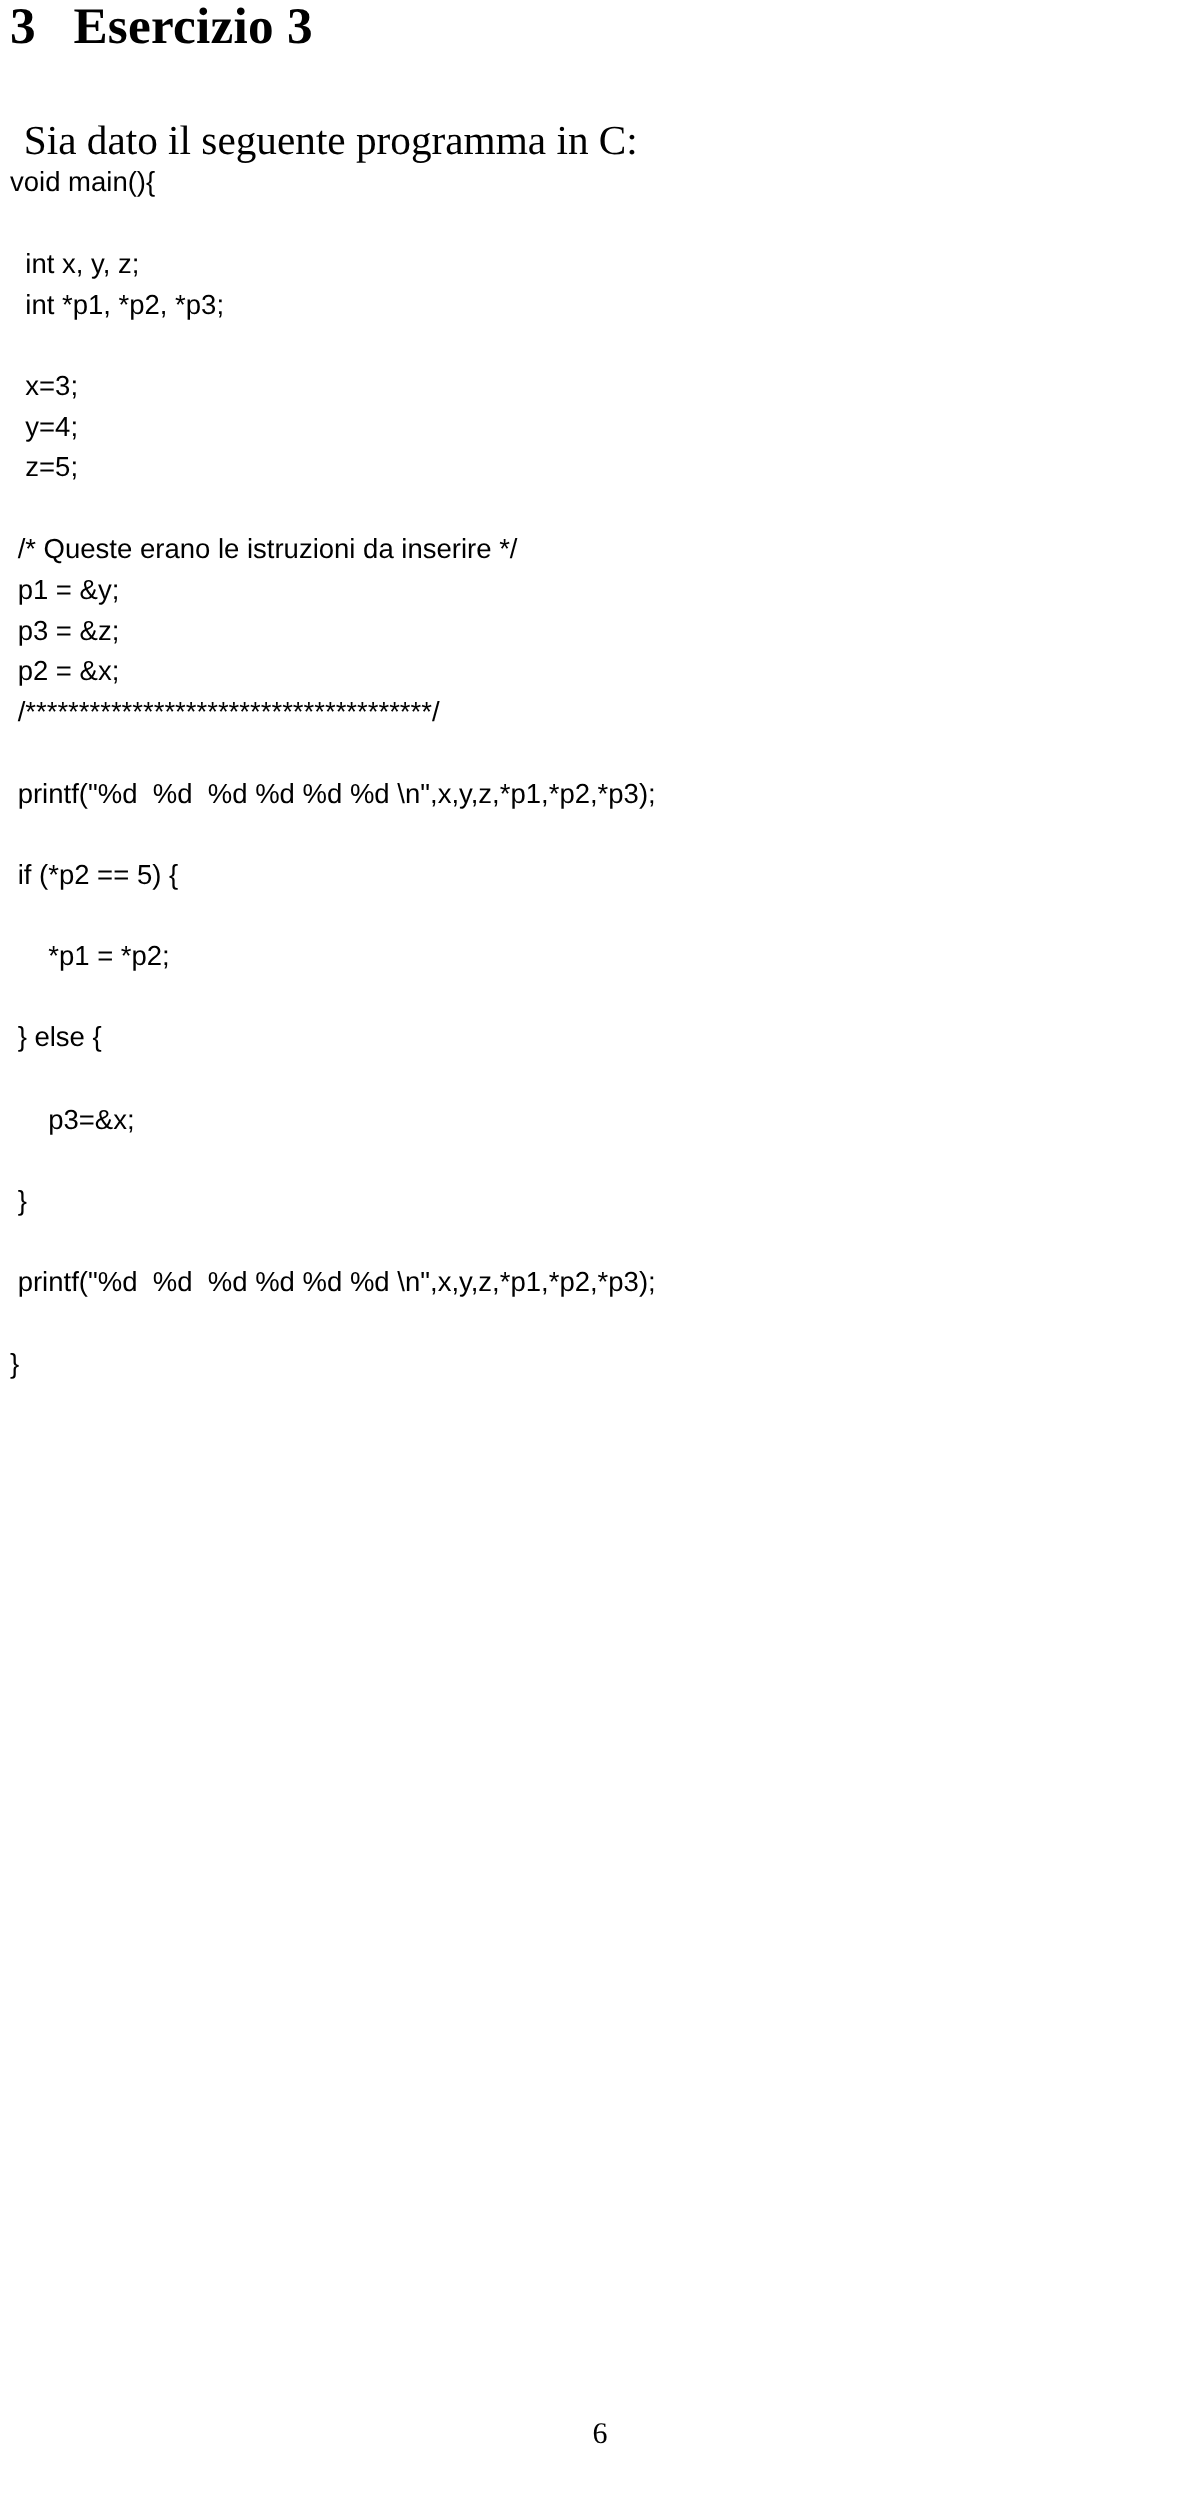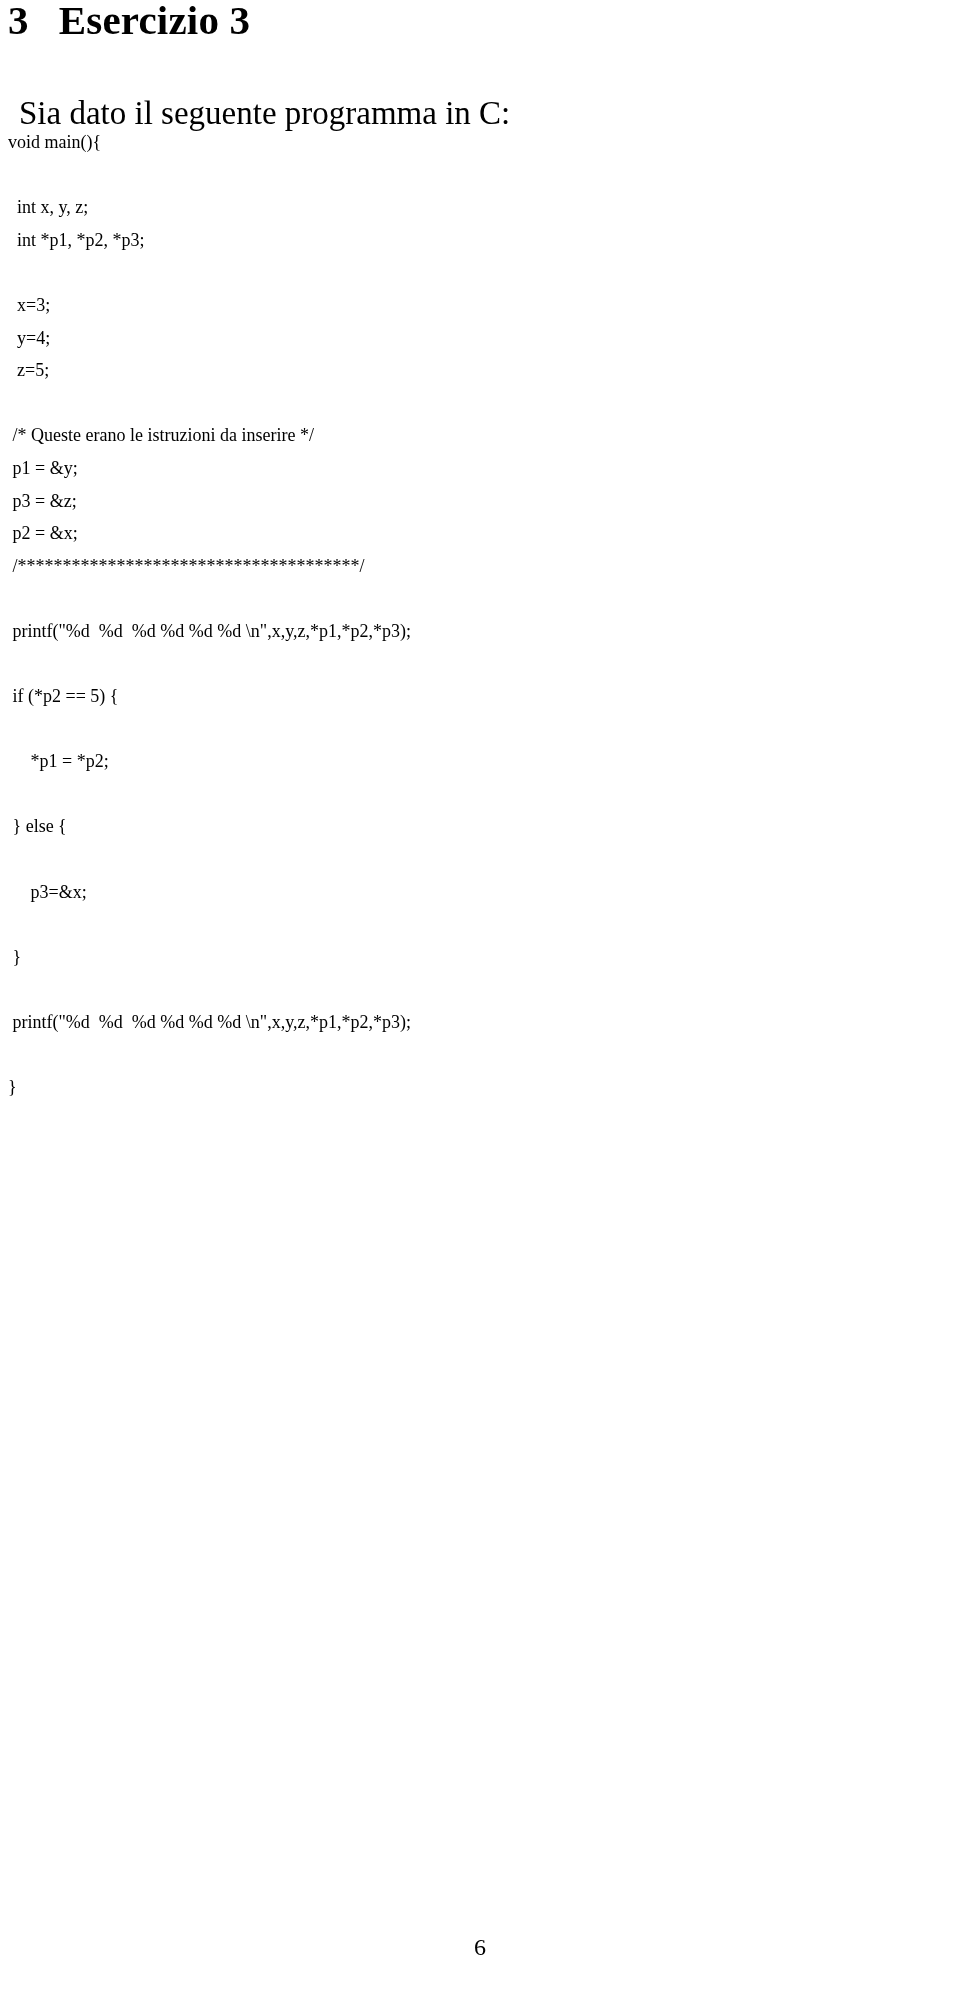--- a/index.html
+++ b/index.html
@@ -51,22 +51,22 @@
     font-family: "Liberation Serif", "DejaVu Serif", serif;
     white-space: pre;
     margin-left: 11px;
   }
 
   
   .code-listing {
     position: absolute;
     top: 108px;
     left: 8px;
-    font-family: Liberation Serif, serif;
-    font-size: 18px;
+    font-family: Liberation Sans, sans-serif;
+    font-size: 22px;
     line-height: 32.6px;
     white-space: pre;
     letter-spacing: 0px;
   }
   .code-line {
     white-space: pre;
     min-height: 32.6px;
   }
   .code-line.blank {
     height: 32.6px;

